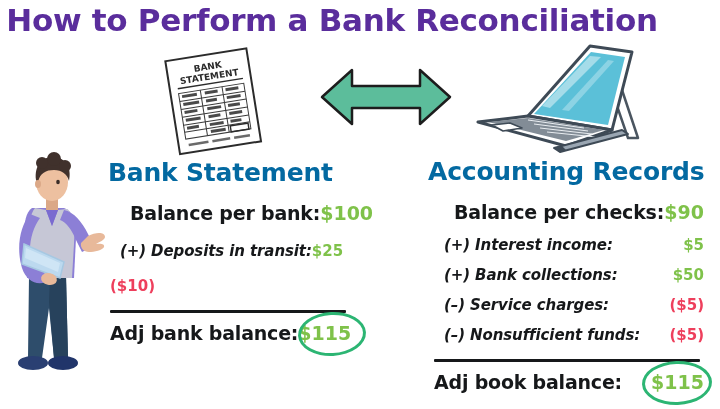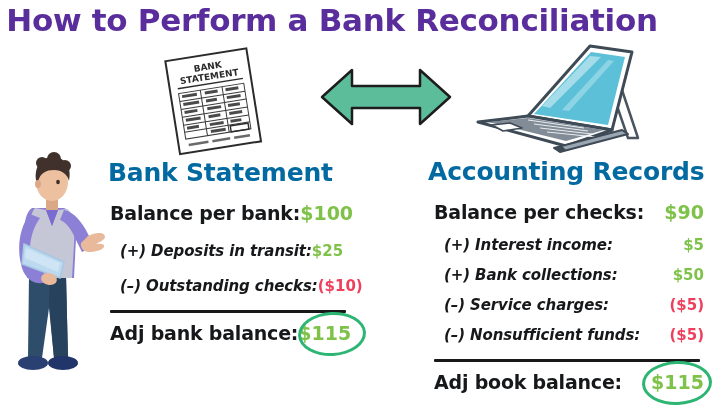--- a/index.html
+++ b/index.html
@@ -71,21 +71,21 @@
   }
   .row .amount {
     font-family: "DejaVu Sans", sans-serif;
     font-weight: bold;
     text-align: right;
   }
   .amount.pos { color: #7fc24a; }
   .amount.neg { color: #ee3f5c; }
 
   
-  .row.main .label  { font-size: 19px; letter-spacing: -0.2px; }
+  .row.main .label  { font-size: 19px; letter-spacing: -0.2px; margin-left: 20px; }
   .row.main .amount { font-size: 19px; }
   
   .row.adj .label   { font-size: 15px; letter-spacing: -0.1px; font-style: italic; }
   .row.adj .amount  { font-size: 15px; }
   
   .row.total .label  { font-size: 19px; letter-spacing: -0.2px; }
   .row.total .amount { font-size: 19px; }
 
   
   .L { left: 110px; width: 236px; }
@@ -246,21 +246,20 @@
     <span class="label">Balance per bank:</span>
     <span class="amount pos">$100</span>
   </div>
 
   <div class="row adj L indent" style="top:242px">
     <span class="label">(+) Deposits in transit:</span>
     <span class="amount pos">$25</span>
   </div>
 
   <div class="row adj L indent" style="top:277px">
-    <span class="label">(–) Outstanding checks:</span>
     <span class="amount neg">($10)</span>
   </div>
 
   <div class="rule" style="left:110px; top:310px; width:236px;"></div>
 
   <div class="row total L" style="top:322px">
     <span class="label">Adj bank balance:</span>
     <span class="amount pos">$115</span>
   </div>
   <div class="circle-mark" style="left:298px; top:312px; width:62px; height:38px; transform:rotate(-3deg);"></div>

